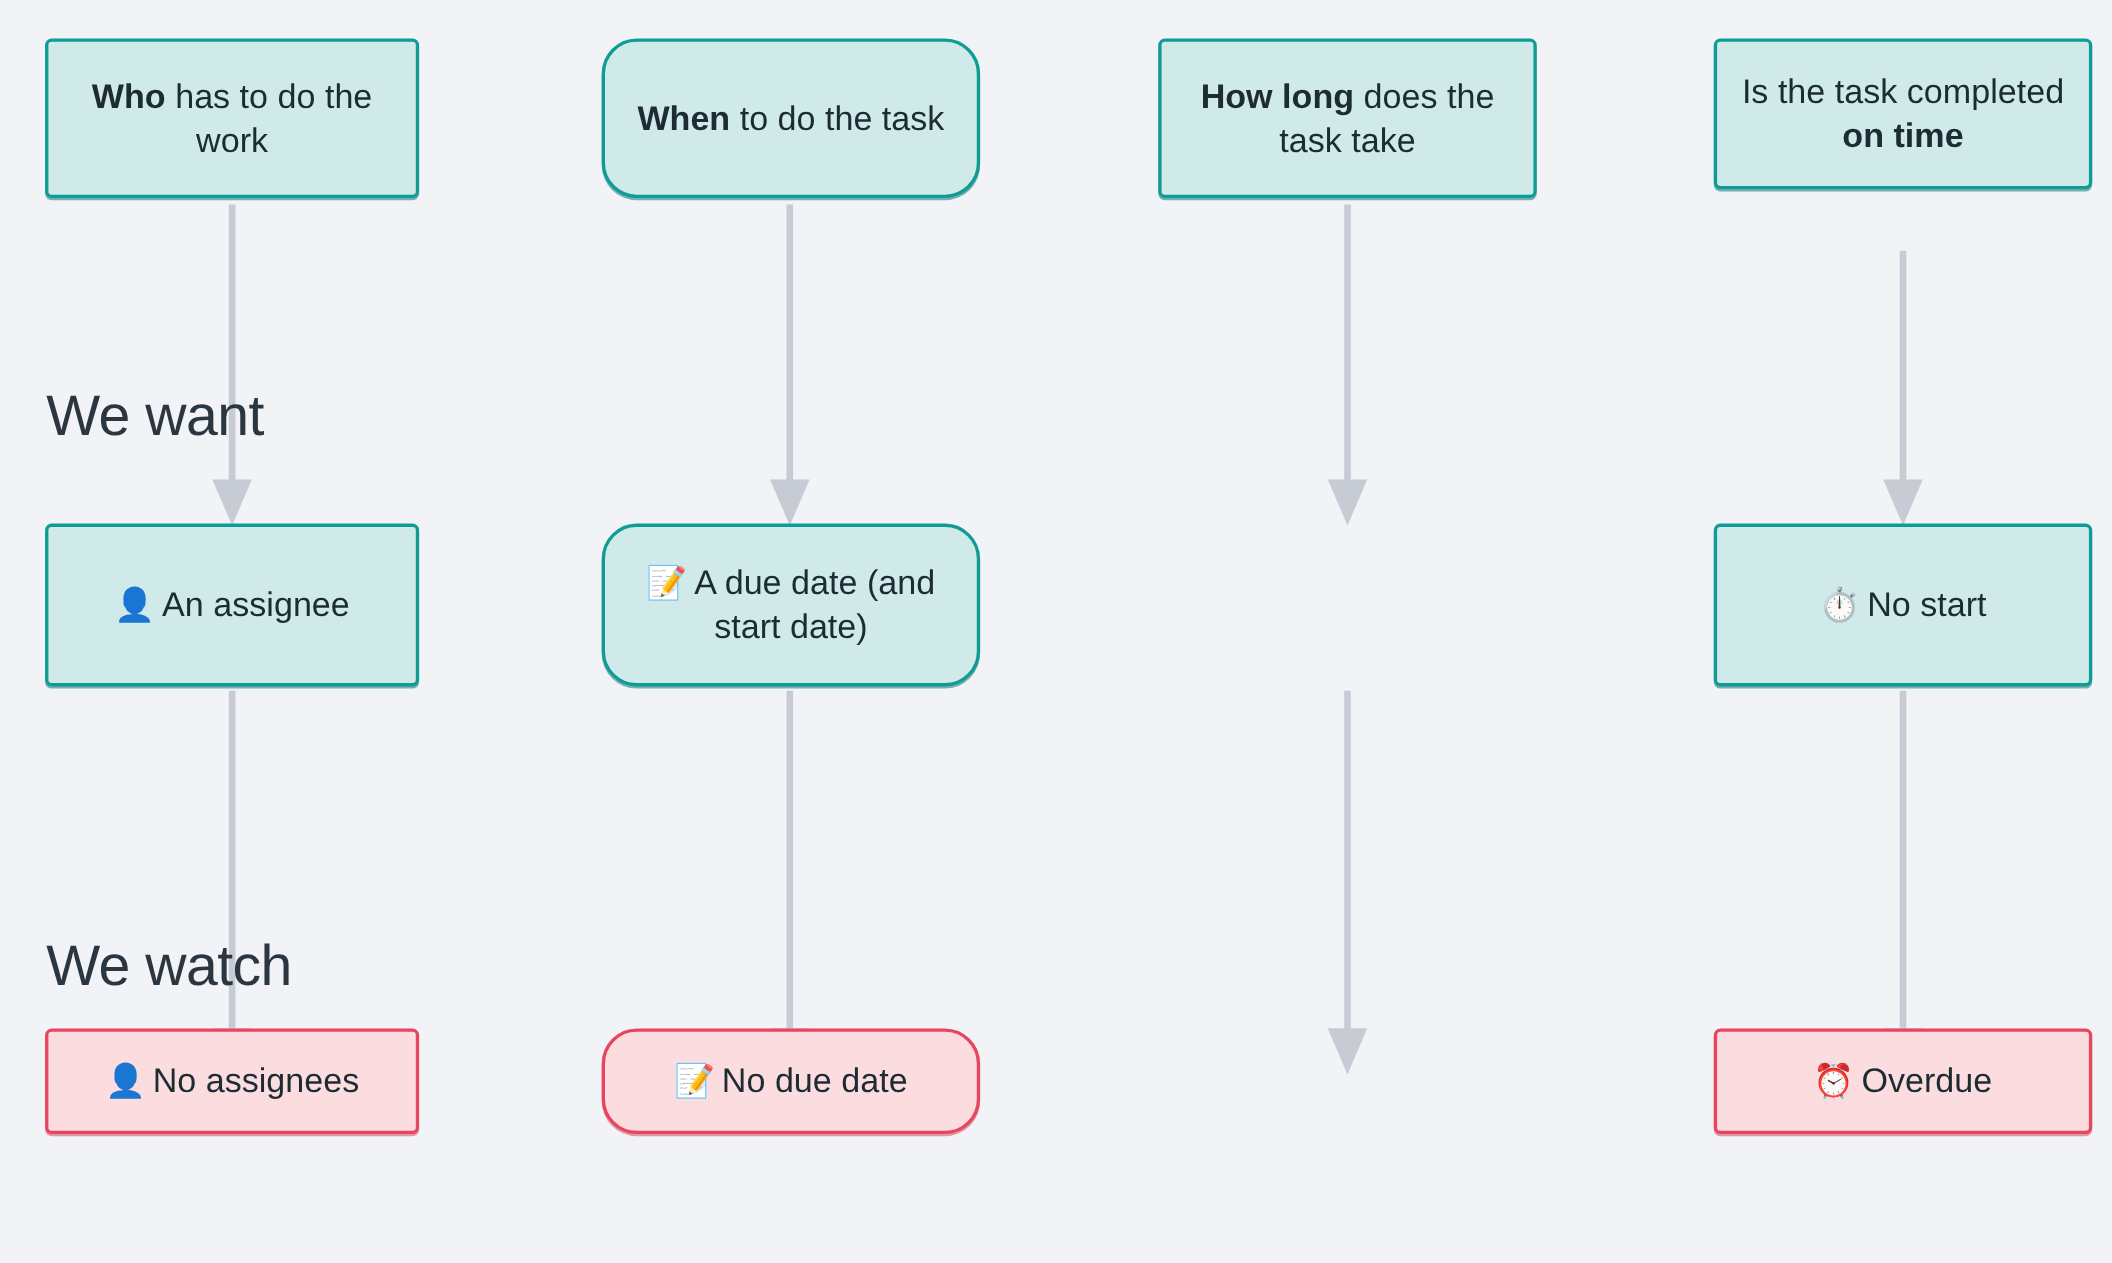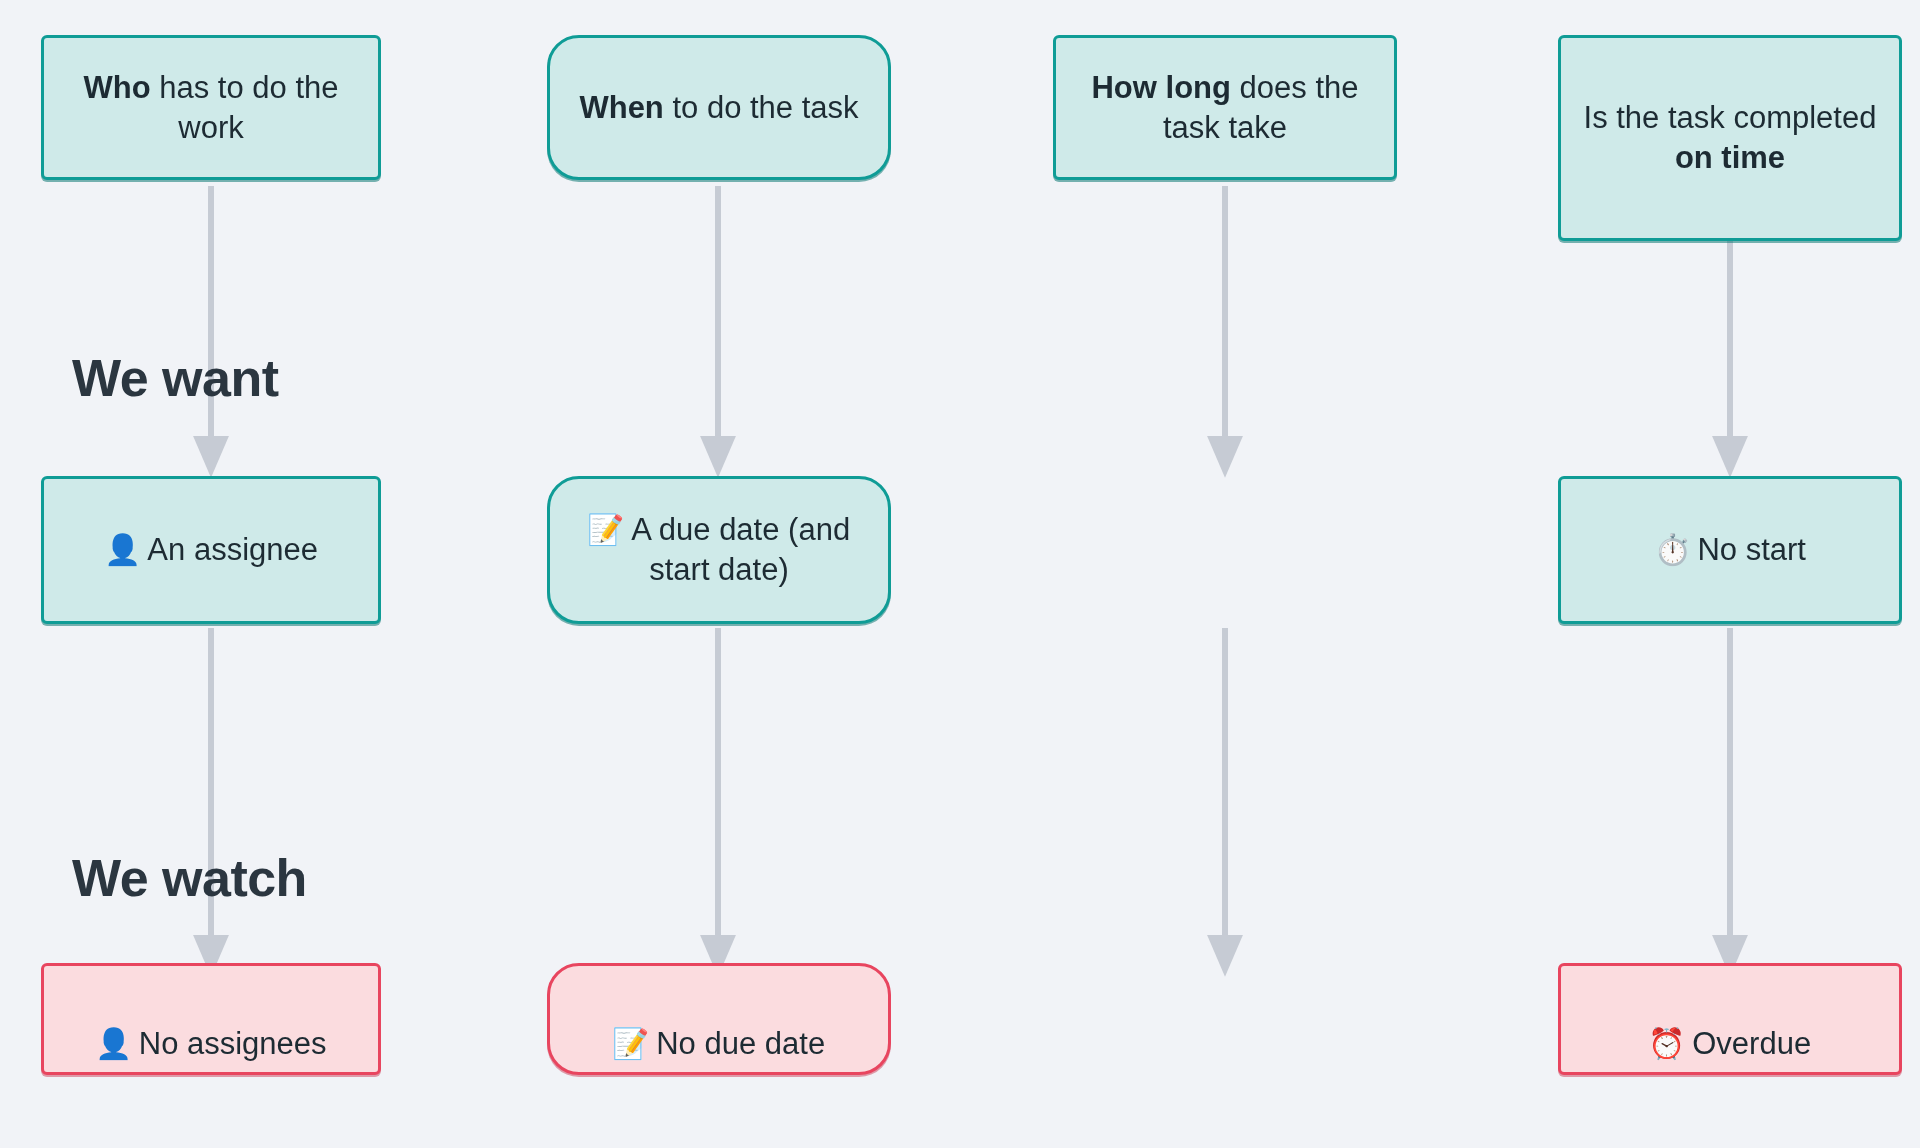--- a/index.html
+++ b/index.html
@@ -29,25 +29,24 @@
     width: 1920px;
     height: 1148px;
     pointer-events: none;
   }
 
   
   .band-label {
     position: absolute;
     font-size: 52px;
     line-height: 1;
-    font-weight: 700;
+    font-weight: 400;
     color: #2b3640;
     letter-spacing: -0.5px;
     white-space: nowrap;
-    margin-left: 30px;
   }
   .band-label.want  { left: 42px; top: 352px; }
   .band-label.watch { left: 42px; top: 852px; }
 
   
   .node {
     position: absolute;
     box-sizing: border-box;
     display: flex;
     align-items: center;
@@ -82,23 +81,23 @@
   }
 
   
   .col1 { left: 41px;   width: 340px; }
   .col2 { left: 547px;  width: 344px; border-radius: 32px; }
   .col3 { left: 1053px; width: 344px; }
   .col4 { left: 1558px; width: 344px; }
 
   
   .rowQ    { top: 35px;  height: 145px; }
-  .rowQtall{ top: 35px;  height: 206px; }
+  .rowQtall{ top: 35px;  height: 137px; }
   .rowWant { top: 476px; height: 148px; }
-  .rowWatch{ top: 963px; height: 112px; align-items: flex-end; }
+  .rowWatch{ top: 935px; height: 96px; }
 </style>
 </head>
 <body>
 
 <div id="stage">
 
   <svg id="arrow-layer" width="1920" height="1148" viewBox="0 0 1920 1148" xmlns="http://www.w3.org/2000/svg">
     <defs>
       <marker id="ah" markerWidth="7" markerHeight="6" refX="3.2" refY="3" orient="auto" markerUnits="strokeWidth">
         <path d="M0,0 L7,3 L0,6 Z" fill="#c6cbd4"></path>

